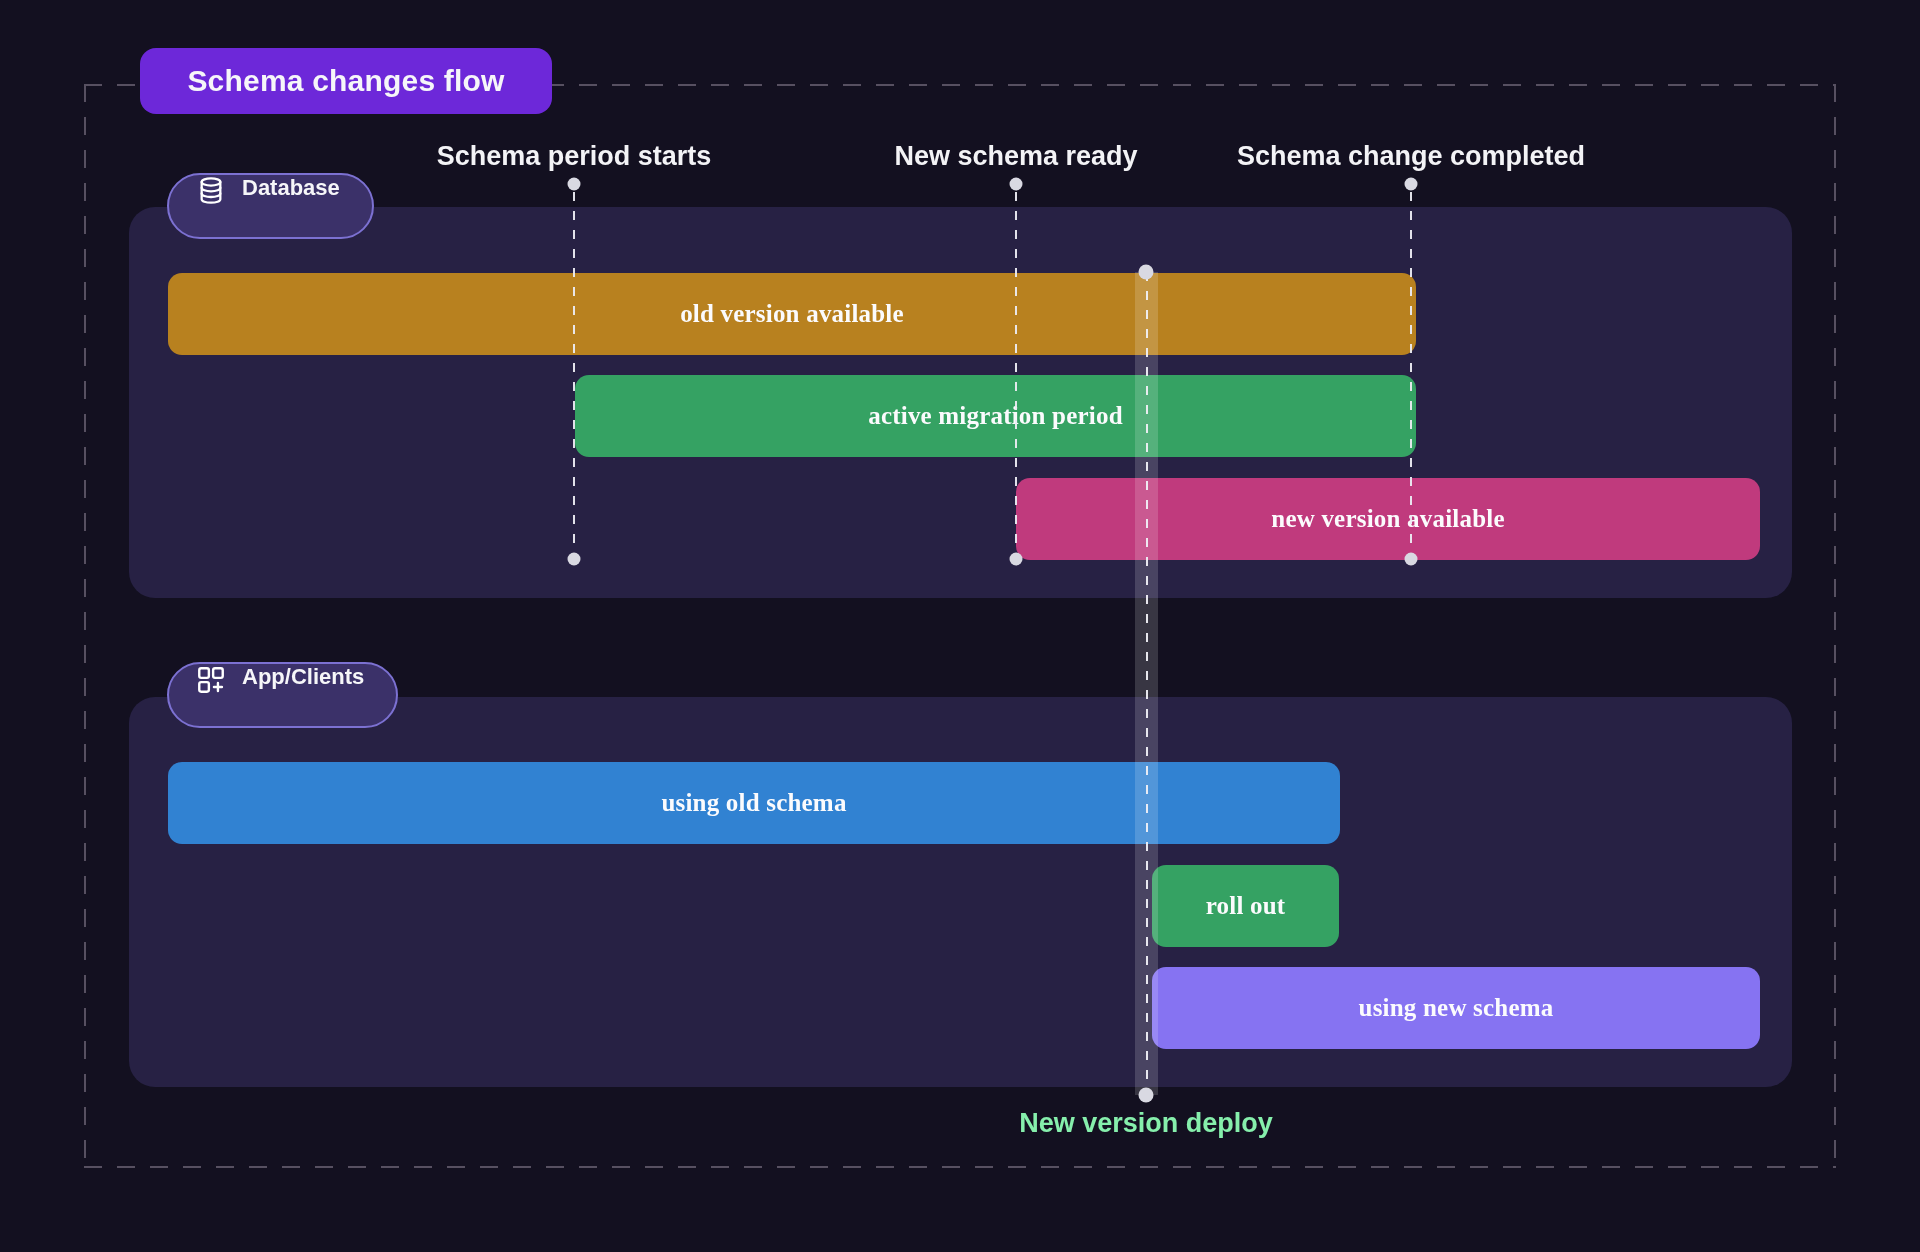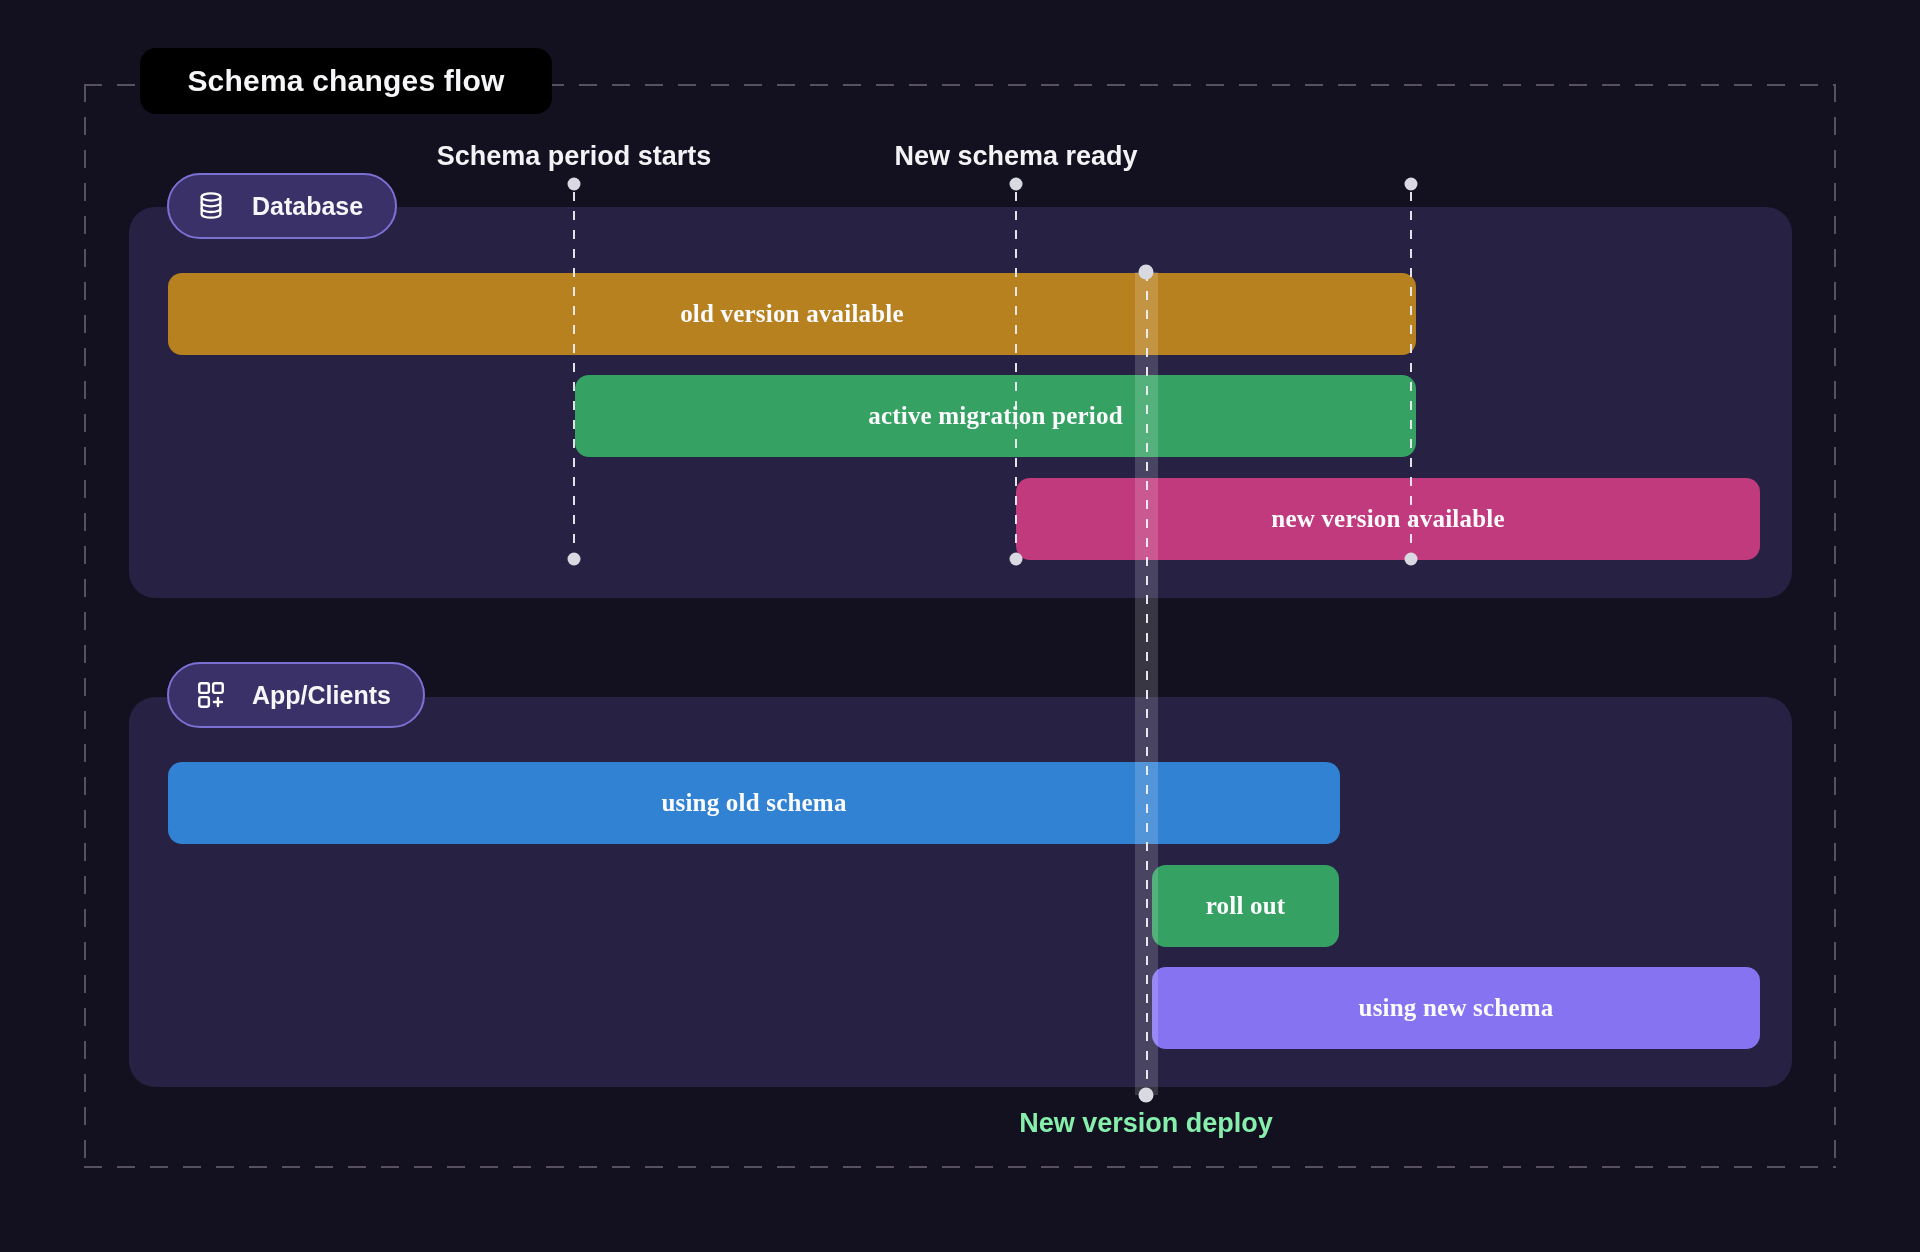--- a/index.html
+++ b/index.html
@@ -31,25 +31,25 @@
   }
   .panel{
     position:absolute;left:129px;width:1663px;
     border-radius:26px;
     z-index:1;
   }
   #db-panel{top:207px;height:391px;}
   #app-panel{top:697px;height:390px;}
   .section-badge{
     position:absolute;height:66px;
-    display:flex;align-items:center;gap:25px;
+    display:flex;align-items:flex-start;gap:15px;
     padding:0 32px 0 26px;
     border-radius:34px;
     border:2px solid;
-    color:#f6f6f9;font-size:25px;
+    color:#f6f6f9;font-size:22px;
     z-index:6;box-sizing:border-box;
   }
   #db-badge{left:167px;top:173px;}
   #app-badge{left:167px;top:662px;}
   .section-badge svg{display:block;}
   .bar{
     position:absolute;height:82px;border-radius:14px;
     display:flex;align-items:center;justify-content:center;
     color:#fbfbfd;font-size:25px;letter-spacing:.2px;
     z-index:2;
@@ -88,26 +88,27 @@
     color:#86efac;font-size:27px;white-space:nowrap;z-index:5;
   }
 </style>
 </head>
 <body>
 
 <div id="canvas" style="background: rgb(19, 16, 32);">
 
   <div class="flow-boundary"></div>
 
-  <div class="title-badge" style="background: #000000; align-items: center;">
+  <div class="title-badge" style="background: #6d28d9; align-items: center;">
     <span>Schema changes flow</span>
   </div>
 
   <div class="milestone-label" style="left:574px">Schema period starts</div>
   <div class="milestone-label" style="left:1016px">New schema ready</div>
+  <div class="milestone-label" style="left:1411px">Schema change completed</div>
 
   <div class="dot" style="left:574px;top:184px"></div>
   <div class="dot" style="left:1016px;top:184px"></div>
   <div class="dot" style="left:1411px;top:184px"></div>
   <div class="guide-line" style="left:573px"></div>
   <div class="guide-line" style="left:1015px"></div>
   <div class="guide-line" style="left:1410px"></div>
   <div class="dot" style="left:574px;top:559px"></div>
   <div class="dot" style="left:1016px;top:559px"></div>
   <div class="dot" style="left:1411px;top:559px"></div>

